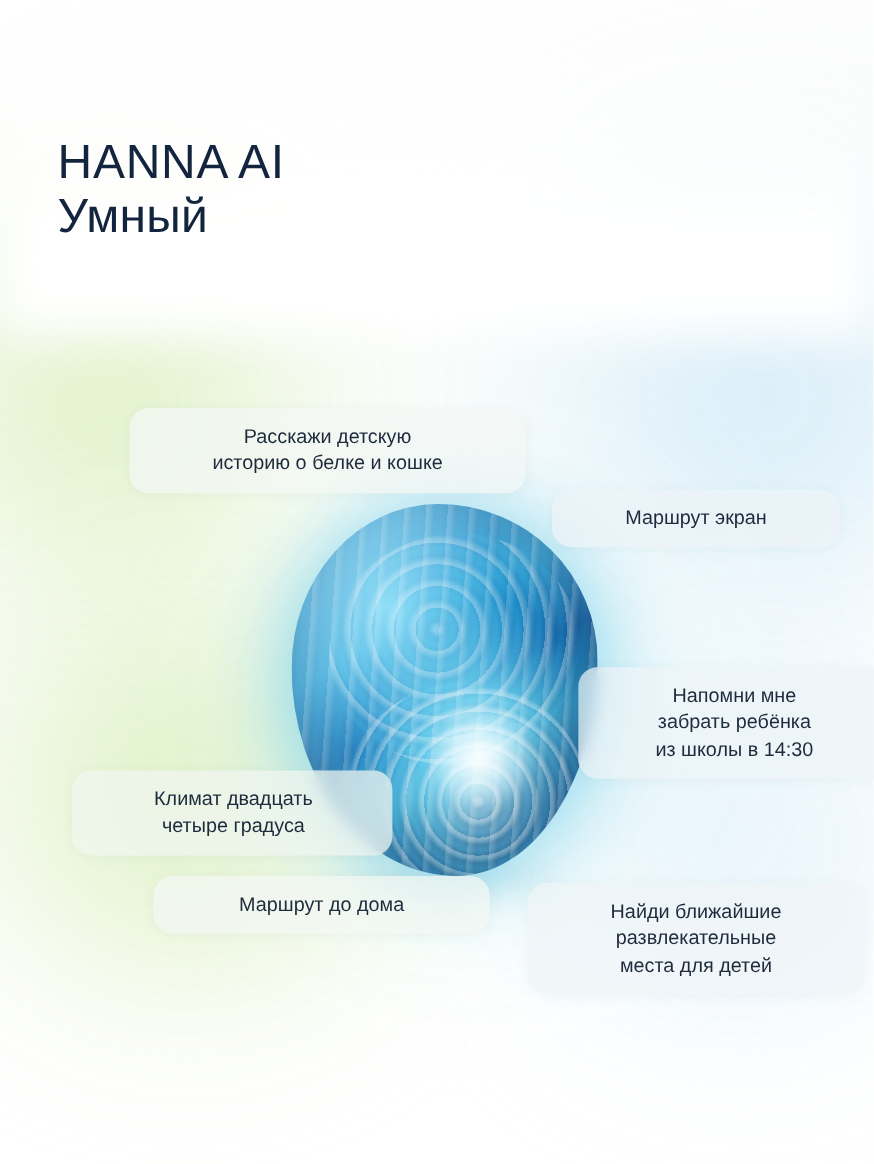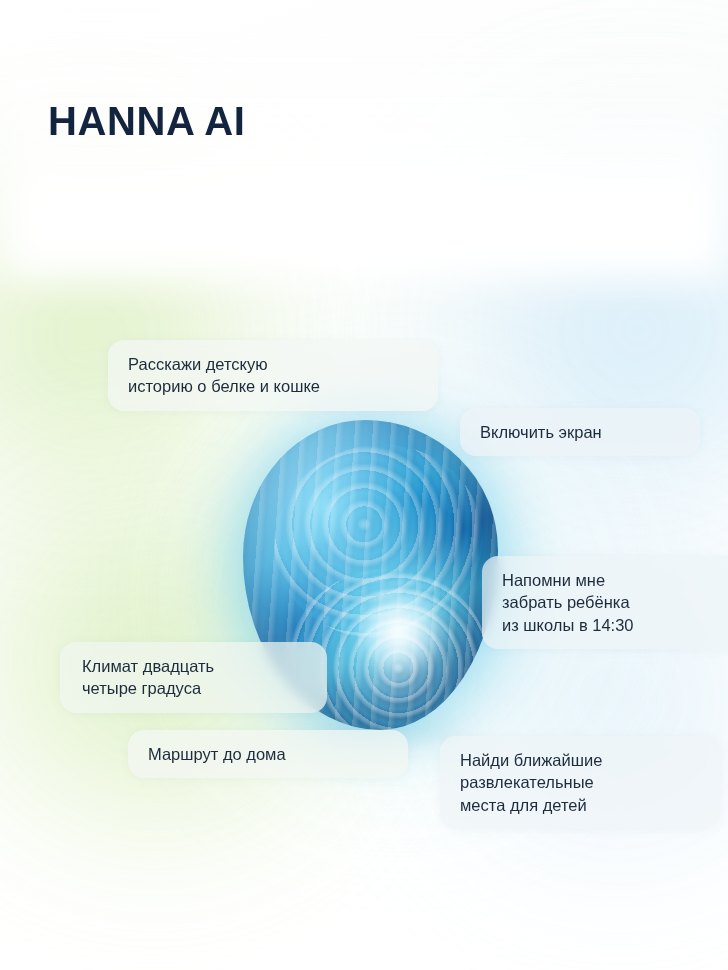--- a/index.html
+++ b/index.html
@@ -64,26 +64,26 @@
     width: 728px; height: 280px;
     border-radius: 0;
     background: linear-gradient(to top, rgba(255,255,255,1) 30%, rgba(255,255,255,0) 100%);
     filter: blur(20px);
   }
 
   
   .headline {
     position: absolute;
     left: 48px;
-    top: 72px;
+    top: 86px;
     width: 560px;
     color: #13243f;
     font-size: 40px;
     line-height: 1.12;
-    font-weight: 700;
+    font-weight: 400;
     letter-spacing: 0.2px;
   }
   .headline .line {
     display: block;
     white-space: pre;
   }
   .headline .line-1 {
     font-size: 40px;
     letter-spacing: 0.6px;
   }
@@ -193,20 +193,21 @@
   .chip {
     position: absolute;
     color: #1d2b3c;
     font-size: 16.5px;
     line-height: 1.36;
     border-radius: 16px;
     padding: 13px 20px;
     background: rgba(255,255,255,0.45);
     backdrop-filter: blur(6px);
     box-shadow: 0 1px 10px rgba(120,150,170,0.08);
+    text-align: center;
   }
   .chip span { display: block; white-space: pre-line; }
 
   .chip-story     { left: 108px; top: 340px;  width: 290px; background: rgba(242,246,244,0.72); }
   .chip-screen    { left: 460px; top: 408px;  width: 200px; background: rgba(236,243,246,0.72); }
   .chip-music     { left: 36px;  top: 496px;  width: 230px; background: rgba(238,244,240,0.72); }
   .chip-remind    { left: 482px; top: 556px;  width: 220px; background: rgba(236,243,246,0.70); }
   .chip-climate   { left: 60px;  top: 642px;  width: 225px; background: rgba(240,245,240,0.72); padding-left: 22px; }
   .chip-route     { left: 128px; top: 730px;  width: 240px; background: rgba(242,246,243,0.72); }
   .chip-places    { left: 440px; top: 736px;  width: 240px; background: rgba(238,244,246,0.70); }
@@ -219,37 +220,38 @@
   <div class="bg-base"></div>
   <div class="wash wash-green-top"></div>
   <div class="wash wash-green-mid"></div>
   <div class="wash wash-blue-right"></div>
   <div class="wash wash-blue-lower"></div>
   <div class="wash wash-center-teal"></div>
   <div class="wash-bottom-white"></div>
 
   <h1 class="headline">
     <span class="line line-1">HANNA AI</span>
+    <span class="line line-2">Умный</span>
   </h1>
 
   <div class="orb-wrap">
     <div class="orb-glow"></div>
     <div class="orb">
       <div class="orb-swirl"></div>
       <div class="orb-highlight"></div>
     </div>
     <div class="orb-shadow"></div>
   </div>
 
   <div class="chip chip-story">
     <span>Расскажи детскую
 историю о белке и кошке</span>
   </div>
   <div class="chip chip-screen">
-    <span>Включить экран</span>
+    <span>Маршрут экран</span>
   </div>
   <div class="chip chip-remind">
     <span>Напомни мне
 забрать ребёнка
 из школы в 14:30</span>
   </div>
   <div class="chip chip-climate">
     <span>Климат двадцать
 четыре градуса</span>
   </div>

